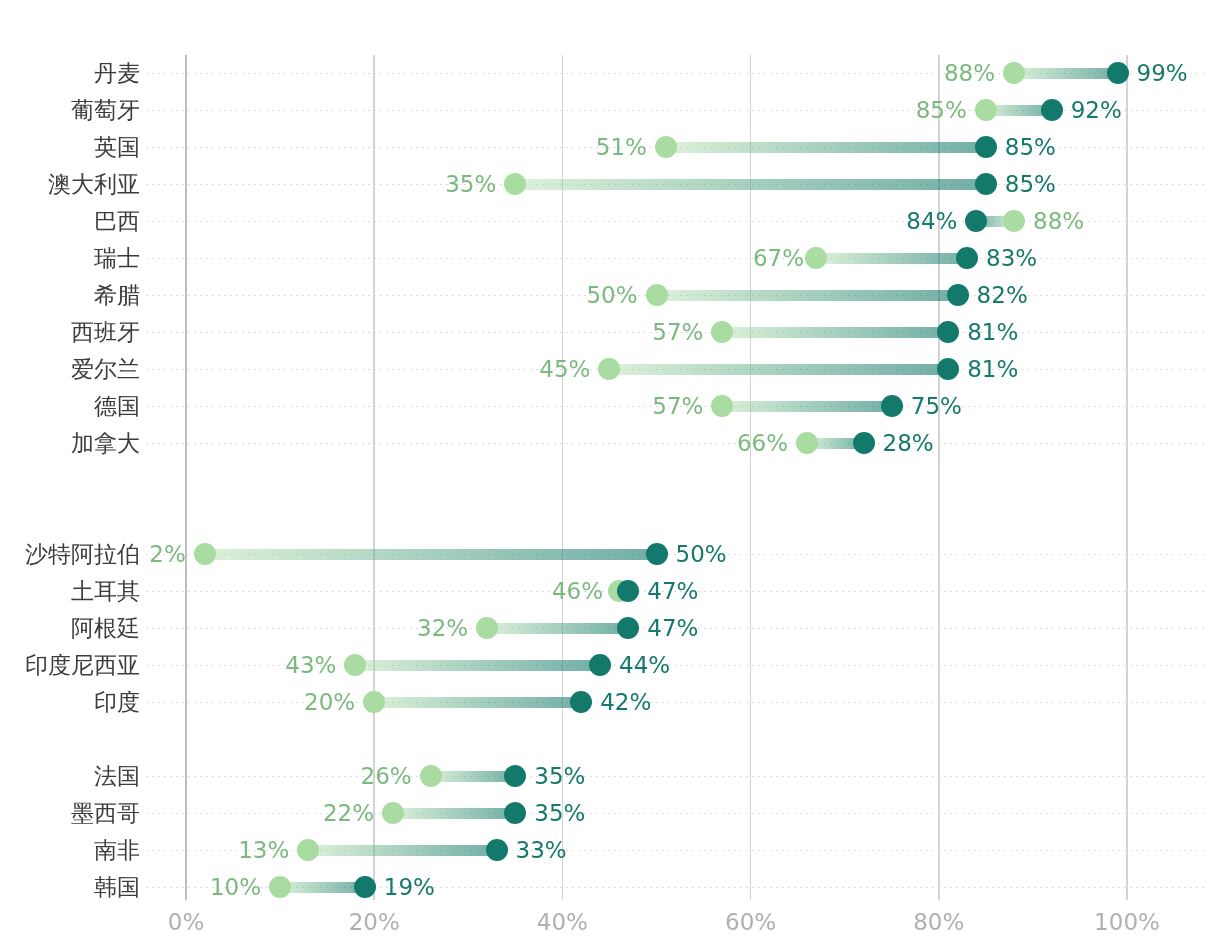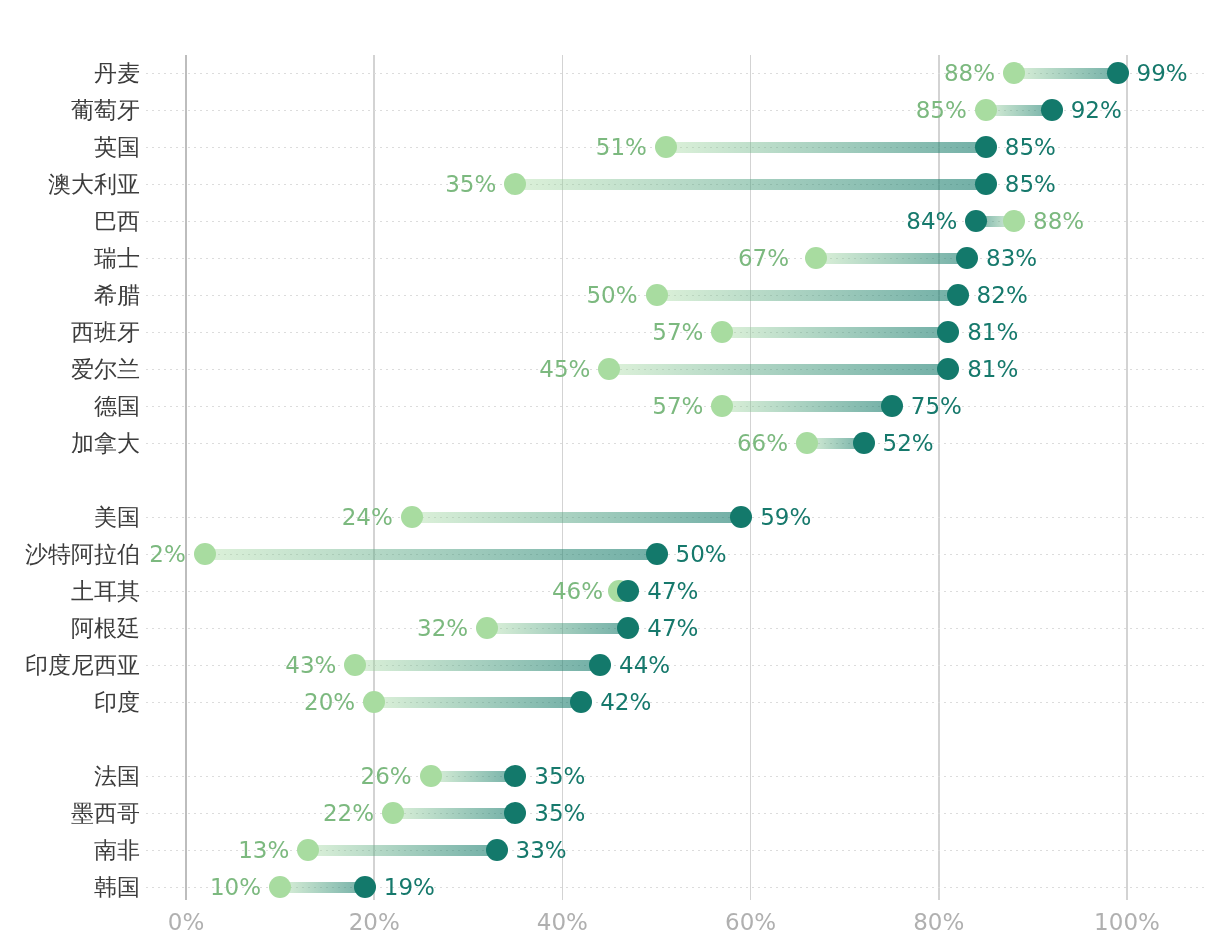--- a/index.html
+++ b/index.html
@@ -163,21 +163,21 @@
         <div class="dot end" style="left: 965.44px;"></div>
         <div class="vlabel start" style="left: 1033.08px; text-align: left;">88%</div>
         <div class="vlabel end" style="right: 262.56px; text-align: right;">84%</div>
       </div>
       <div class="row" style="top: 240px;">
         <div class="rowline"></div>
         <div class="cat-label">瑞士</div>
         <div class="bar" style="left: 816.47px; width: 150.56px; background: linear-gradient(to right, rgba(168, 220, 160, 0.4), rgba(19, 121, 107, 0.6));"></div>
         <div class="dot start" style="left: 805.47px;"></div>
         <div class="dot end" style="left: 956.03px;"></div>
-        <div class="vlabel start" style="right: 431px; margin-left: 40px;">67%</div>
+        <div class="vlabel start" style="right: 416px; margin-left: 40px;">67%</div>
         <div class="vlabel end" style="left: 986.03px;">83%</div>
       </div>
       <div class="row" style="top: 277px;">
         <div class="rowline"></div>
         <div class="cat-label">希腊</div>
         <div class="bar" style="left: 656.5px; width: 301.12px; background: linear-gradient(to right, rgba(168, 220, 160, 0.4), rgba(19, 121, 107, 0.6));"></div>
         <div class="dot start" style="left: 645.5px;"></div>
         <div class="dot end" style="left: 946.62px;"></div>
         <div class="vlabel start" style="right: 582.5px;">50%</div>
         <div class="vlabel end" style="left: 976.62px;">82%</div>
@@ -209,30 +209,21 @@
         <div class="vlabel start" style="right: 516.63px;">57%</div>
         <div class="vlabel end" style="left: 910.75px;">75%</div>
       </div>
       <div class="row" style="top: 425px;">
         <div class="rowline"></div>
         <div class="cat-label">加拿大</div>
         <div class="bar" style="left: 807.06px; width: 56.46px; background: linear-gradient(to right, rgba(168, 220, 160, 0.4), rgba(19, 121, 107, 0.6));"></div>
         <div class="dot start" style="left: 796.06px;"></div>
         <div class="dot end" style="left: 852.52px;"></div>
         <div class="vlabel start" style="right: 431.94px;">66%</div>
-        <div class="vlabel end" style="left: 882.52px;">52%</div>
-      </div>
-      <div class="row" style="top: 499px;">
-        <div class="rowline"></div>
-        <div class="cat-label">美国</div>
-        <div class="bar" style="left: 411.84px; width: 329.35px; background: linear-gradient(to right, rgba(168, 220, 160, 0.4), rgba(19, 121, 107, 0.6));"></div>
-        <div class="dot start" style="left: 400.84px;"></div>
-        <div class="dot end" style="left: 730.19px;"></div>
-        <div class="vlabel start" style="right: 827.16px;">24%</div>
-        <div class="vlabel end" style="left: 760.19px;">59%</div>
+        <div class="vlabel end" style="left: 882.52px;">28%</div>
       </div>
       <div class="row" style="top: 536px;">
         <div class="rowline"></div>
         <div class="cat-label">沙特阿拉伯</div>
         <div class="bar" style="left: 204.82px; width: 451.68px; background: linear-gradient(to right, rgba(168, 220, 160, 0.4), rgba(19, 121, 107, 0.6));"></div>
         <div class="dot start" style="left: 193.82px;"></div>
         <div class="dot end" style="left: 645.5px;"></div>
         <div class="vlabel start" style="right: 1034.18px;">2%</div>
         <div class="vlabel end" style="left: 675.5px;">50%</div>
       </div>

